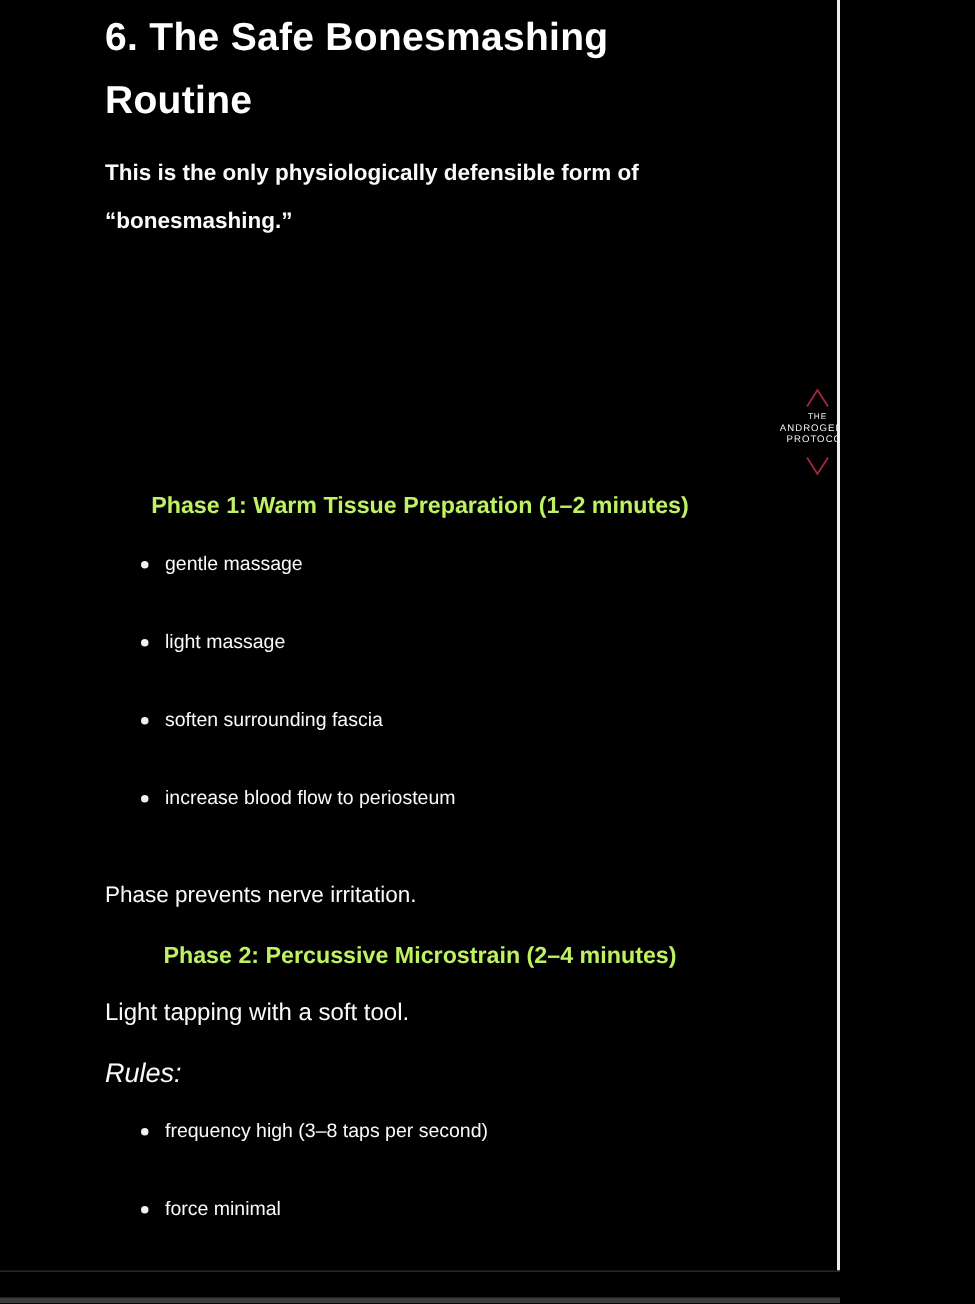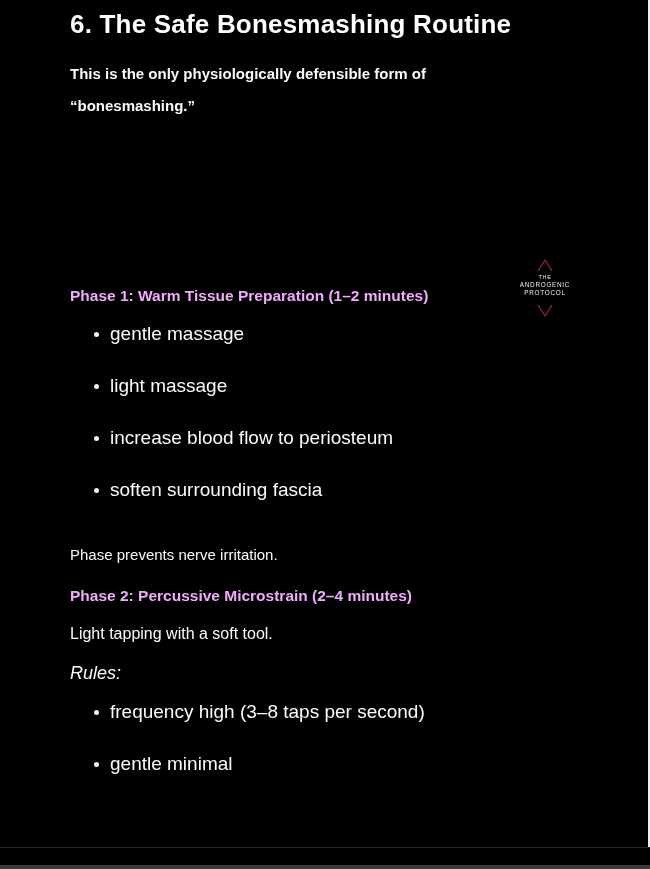--- a/index.html
+++ b/index.html
@@ -2,21 +2,21 @@
 <html><head>
 <meta charset="utf-8">
 <style>
   html, body {
     margin: 0;
     padding: 0;
     background: #000000;
   }
   .page {
     position: relative;
-    width: 650px;
+    width: 560px;
     height: 869px;
     background: #000000;
     overflow: hidden;
     font-family: "Liberation Sans", sans-serif;
     color: #fafafa;
   }
   .content {
     padding: 0 70px;
   }
   .doc-title {
@@ -34,33 +34,34 @@
     font-size: 15px;
     line-height: 32px;
     font-weight: 700;
   }
   .intro .t-line { display: block; }
   .phase-heading {
     margin: 0;
     font-size: 15.5px;
     line-height: 20px;
     font-weight: 700;
-    color: #f0abfc;
+    color: #bef264;
+    text-align: center;
   }
   #phase1-heading { margin-top: 164px; }
   #phase2-heading { margin-top: 21px; }
   ul.bullet-list {
     list-style: none;
     margin: 18px 0 0 0;
     padding: 0;
   }
   ul.bullet-list li {
     position: relative;
     padding-left: 40px;
-    font-size: 19px;
+    font-size: 13px;
     line-height: 20px;
     margin-bottom: 32px;
   }
   ul.bullet-list li:last-child { margin-bottom: 0; }
   ul.bullet-list li::before {
     content: "";
     position: absolute;
     left: 24px;
     top: 8px;
     width: 5px;
@@ -117,35 +118,35 @@
     <p class="intro">
       <span class="t-line">This is the only physiologically defensible form of</span>
       <span class="t-line">“bonesmashing.”</span>
     </p>
 
     <h3 class="phase-heading" id="phase1-heading">Phase 1: Warm Tissue Preparation (1–2 minutes)</h3>
 
     <ul class="bullet-list">
       <li>gentle massage</li>
       <li>light massage</li>
+      <li>soften surrounding fascia</li>
       <li>increase blood flow to periosteum</li>
-      <li>soften surrounding fascia</li>
     </ul>
 
     <p class="note">Phase prevents nerve irritation.</p>
 
     <h3 class="phase-heading" id="phase2-heading">Phase 2: Percussive Microstrain (2–4 minutes)</h3>
 
     <p class="body-line">Light tapping with a soft tool.</p>
 
     <p class="rules-label">Rules:</p>
 
     <ul class="bullet-list" id="rules-list">
       <li>frequency high (3–8 taps per second)</li>
-      <li>gentle minimal</li>
+      <li>force minimal</li>
     </ul>
 
   </div>
 
   <svg class="brand-logo" viewBox="0 0 68 60" width="68" height="60" xmlns="http://www.w3.org/2000/svg">
     <polyline points="27,13 34,2 41,13" fill="none" stroke="#a62639" stroke-width="1.2"></polyline>
     <text x="34" y="21" text-anchor="middle" fill="#f0f0f0" font-family="Liberation Sans, sans-serif" font-size="5.5" letter-spacing="0.6">THE</text>
     <text x="34" y="29" text-anchor="middle" fill="#f0f0f0" font-family="Liberation Sans, sans-serif" font-size="6.4" letter-spacing="0.7">ANDROGENIC</text>
     <text x="34" y="36.5" text-anchor="middle" fill="#f0f0f0" font-family="Liberation Sans, sans-serif" font-size="6.4" letter-spacing="0.7">PROTOCOL</text>
     <polyline points="27,47 34,58 41,47" fill="none" stroke="#a62639" stroke-width="1.2"></polyline>

